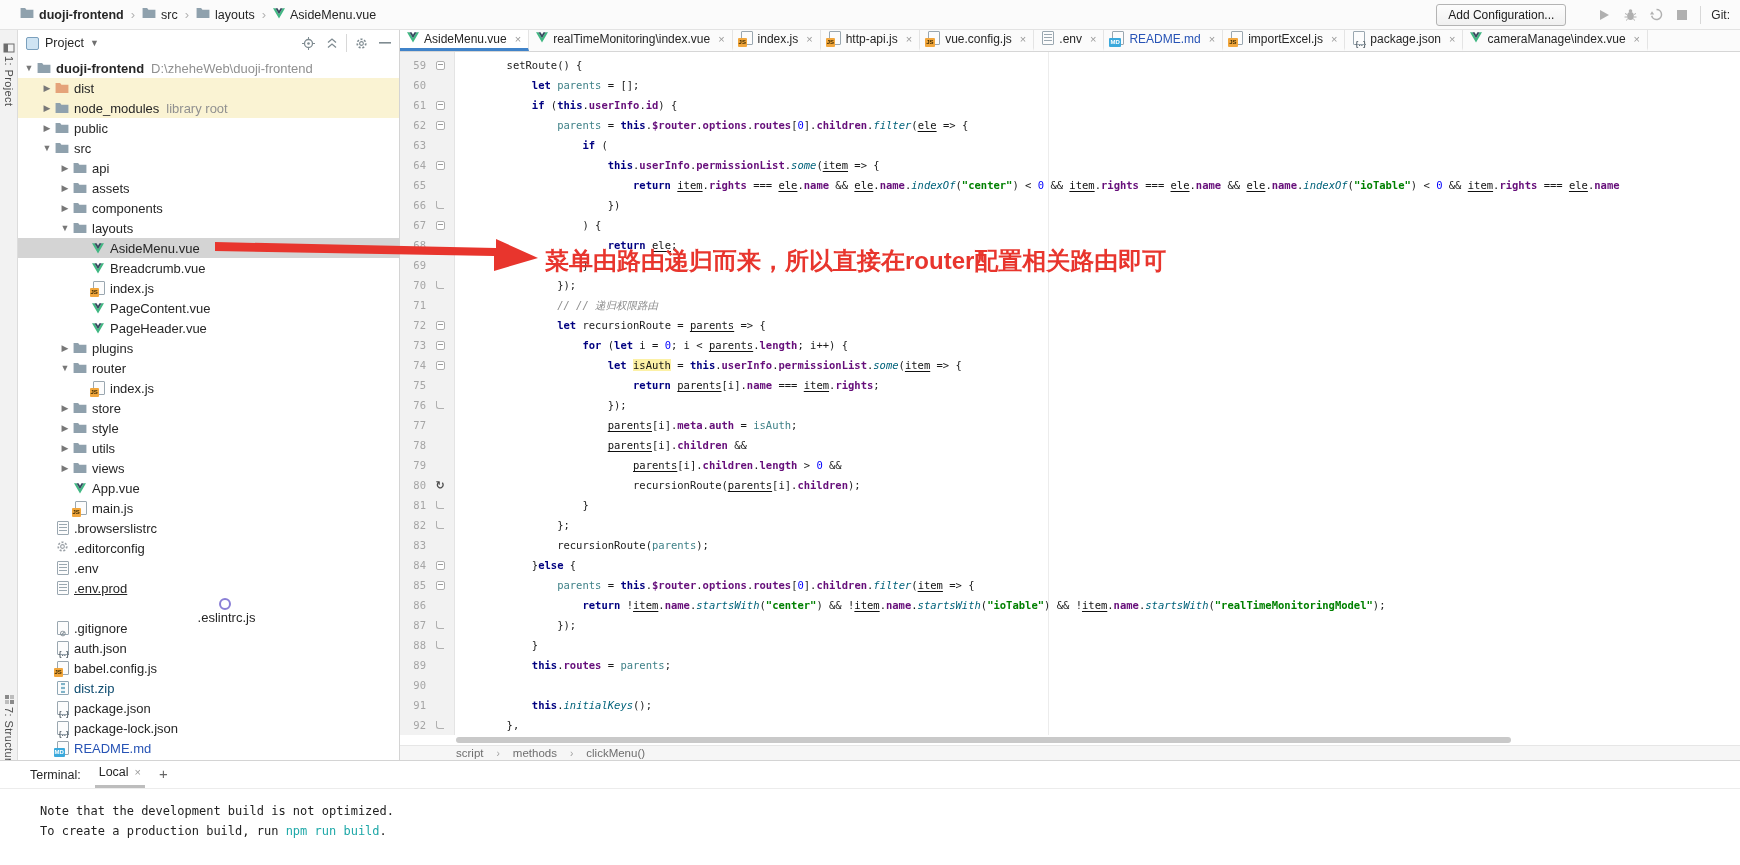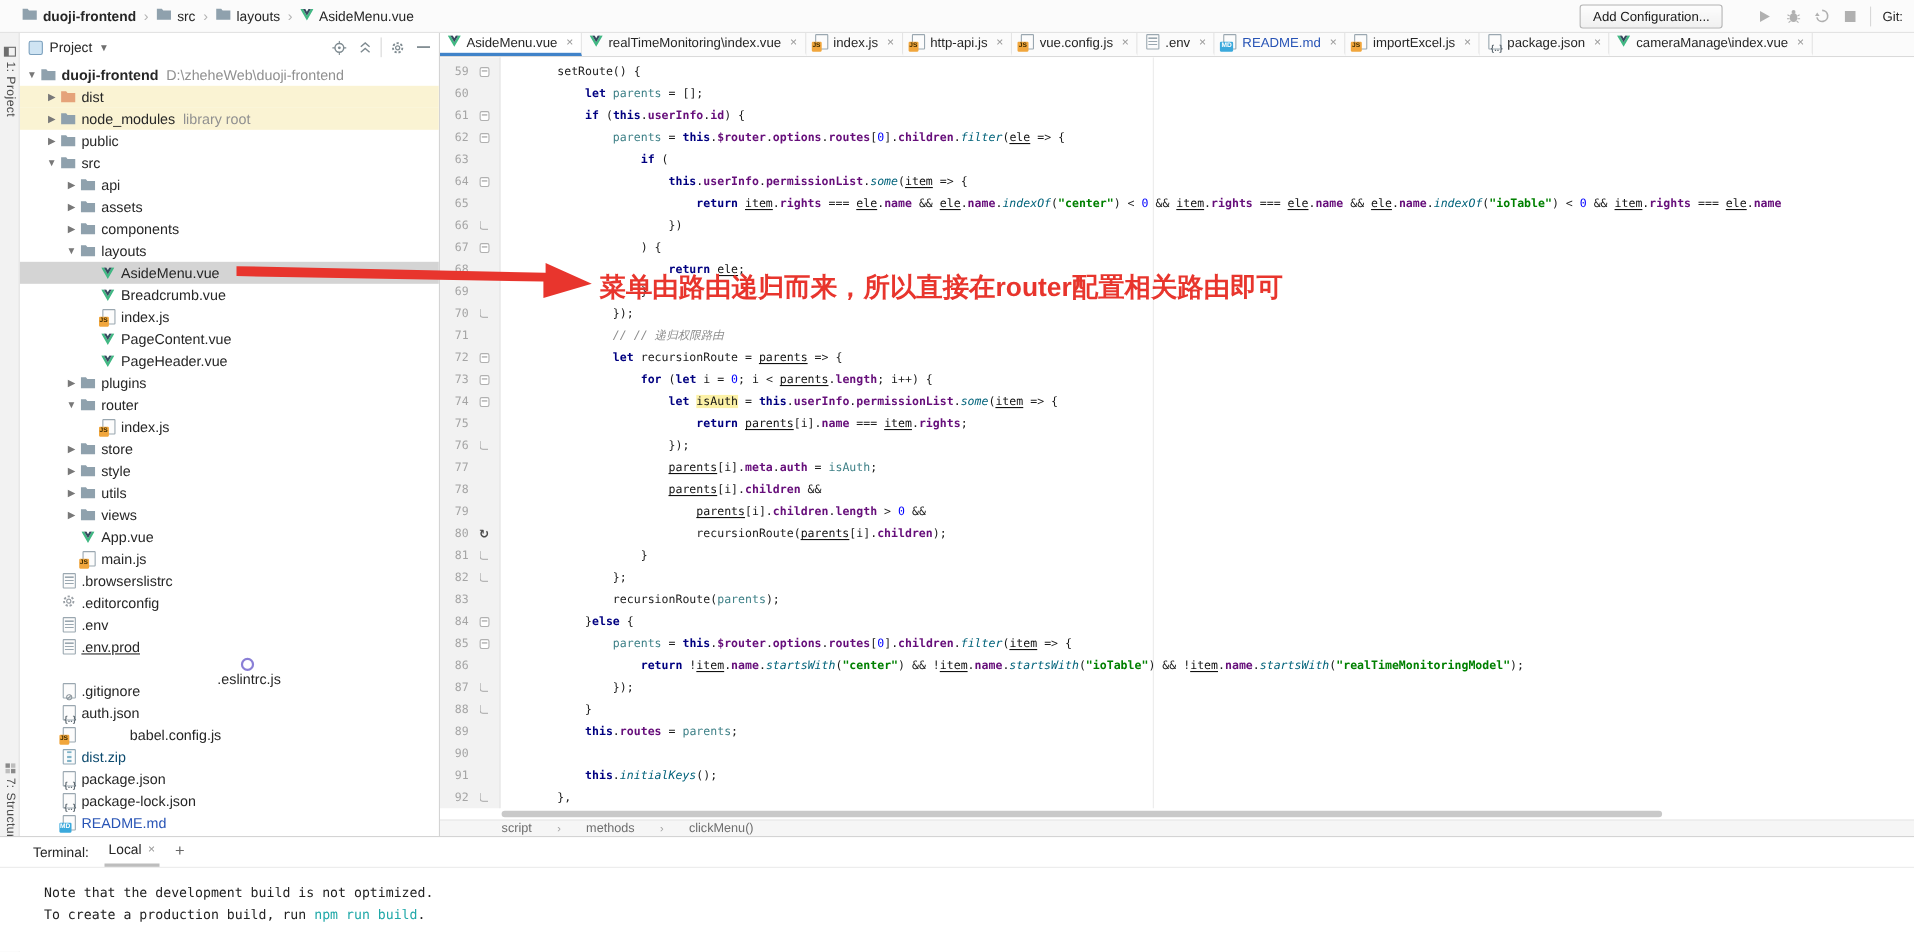--- a/index.html
+++ b/index.html
@@ -86,21 +86,21 @@
   .tk-c{color:#8c8c8c;font-style:italic}
   .tk-f{color:#660e7a;font-weight:bold}
   .tk-m{color:#00627a;font-style:italic}
   .tk-v{color:#3e8087}
   .tk-p{color:#111;text-decoration:underline;text-underline-offset:2px}
   .tk-d{color:#1a1a1a}
   .tk-hl{background:#fcf1a6;color:#111}
   #hscroll{position:absolute;left:0;top:705px;right:0;height:10px}
   #hscroll .thumb{position:absolute;left:56px;top:2px;width:1055px;height:6px;background:#c9c9c9;border-radius:3px}
   #ecrumb{position:absolute;left:0;top:715px;right:0;height:15px;background:#f6f6f6;border-top:1px solid #e6e6e6;
-          display:flex;align-items:center;gap:23px;padding-left:56px;font-size:11.5px;color:#6e6e6e;box-sizing:border-box}
+          display:flex;align-items:center;gap:13px;padding-left:56px;font-size:11.5px;color:#6e6e6e;box-sizing:border-box}
   .ecsep{color:#a0a0a0;font-size:10px}
 
   
   #terminal{position:absolute;left:0;top:760px;right:0;bottom:0;background:#fff;border-top:1px solid #d4d4d4;box-sizing:border-box}
   .t-head{height:28px;display:flex;align-items:flex-end;gap:14px;padding-left:30px;border-bottom:1px solid #ececec;box-sizing:border-box;font-size:12.5px}
   #tlabel{padding-bottom:6px;color:#262626}
   .t-tab{display:flex;align-items:center;gap:6px;padding:0 4px 6px;border-bottom:3px solid #bdbdbd;color:#262626}
   .t-tab .x{color:#9a9a9a;font-size:11px}
   .t-plus{padding-bottom:6px;color:#666;font-size:15px}
   .t-body{padding:12px 0 0 40px;font:12px/20px "DejaVu Sans Mono",monospace;color:#222}
@@ -493,21 +493,21 @@
         </div>
         <div class="trow" style="padding-left: 36px;">
           <span class="ticon">
             <span class="fi">
               <span class="fb"></span>
               <span class="bdg bjson">{..}</span>
             </span>
           </span>
           <span class="tlabel">auth.json</span>
         </div>
-        <div class="trow" style="padding-left: 36px; gap: 44px;">
+        <div class="trow" style="padding-left: 36px;">
           <span class="ticon">
             <span class="fi">
               <span class="fb"></span>
               <span class="bdg bjs">JS</span>
             </span>
           </span>
           <span class="tlabel">babel.config.js</span>
         </div>
         <div class="trow" style="padding-left: 36px;">
           <span class="ticon">

